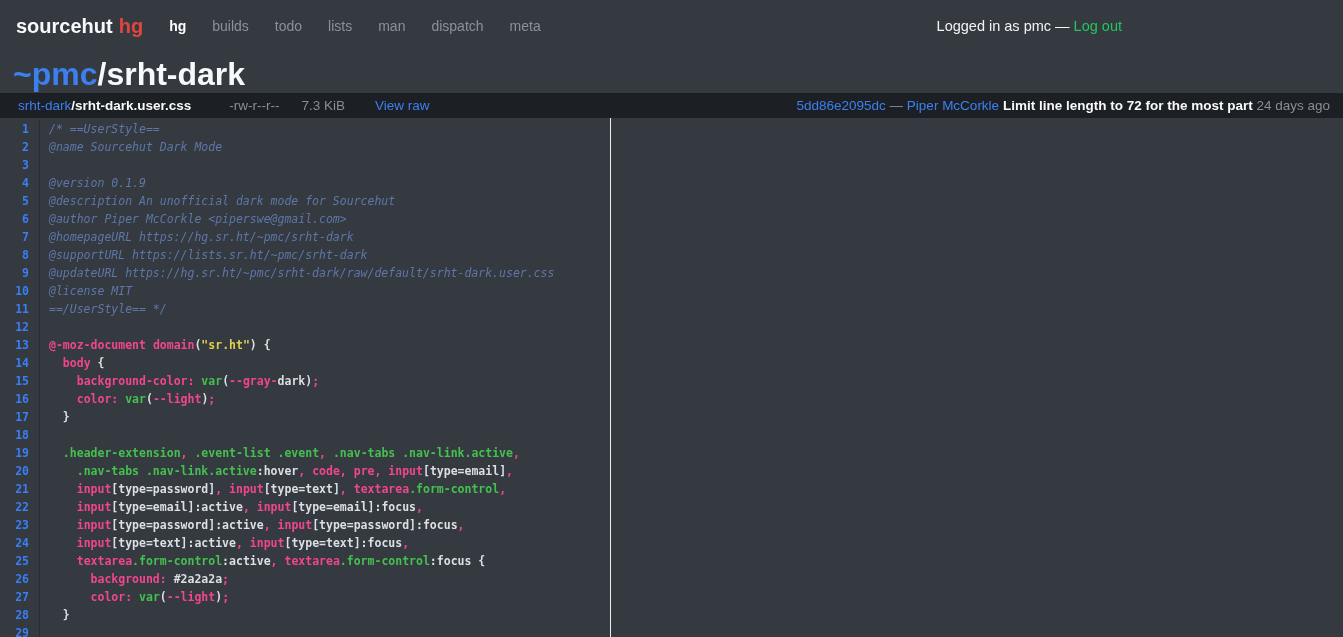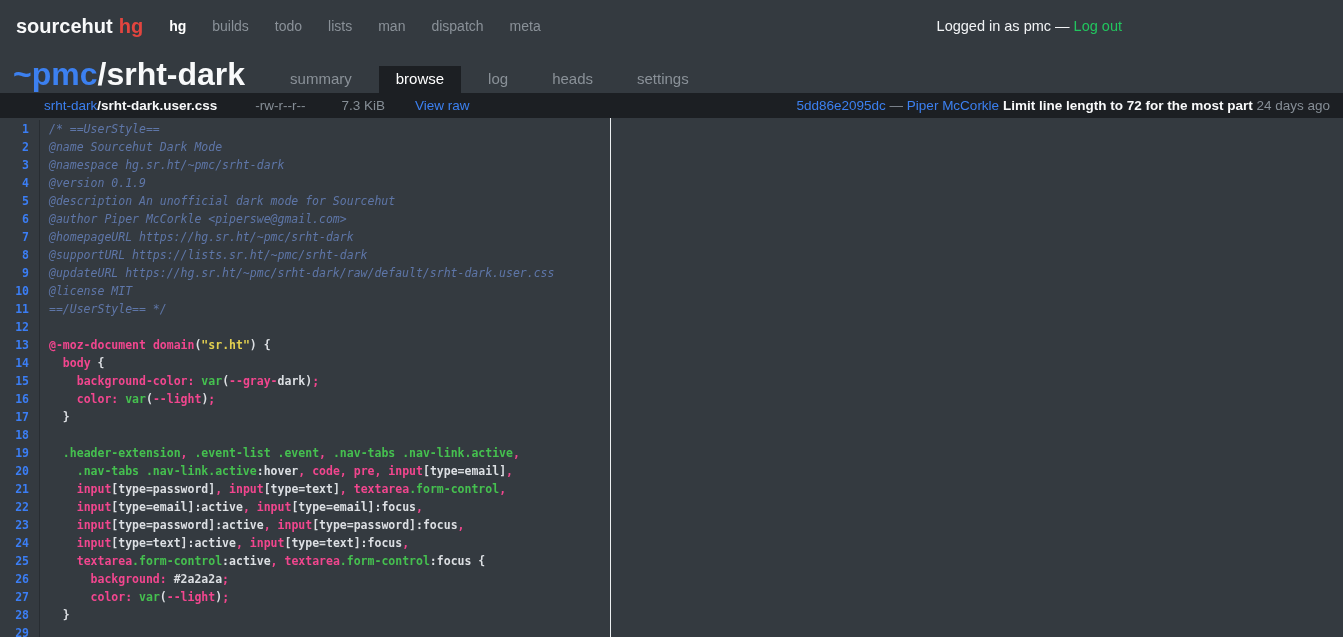--- a/index.html
+++ b/index.html
@@ -47,28 +47,28 @@
   }
   .tab.active { background: #1c1f23; color: #ffffff; }
 
   
   .file-bar {
     height: 25px;
     background: #1c1f23;
     display: flex;
     align-items: center;
     font-size: 13.5px;
-    padding: 0 13px 0 44px;
+    padding: 0 13px 0 18px;
     white-space: nowrap;
   }
   .file-bar a { color: #3c80f0; text-decoration: none; cursor: pointer; }
   .file-bar .file-name { color: #f8f9fa; font-weight: bold; }
   .file-bar .dim { color: #868e96; }
   .file-bar .mode { margin-left: 38px; }
-  .file-bar .size { margin-left: 36px; }
+  .file-bar .size { margin-left: 22px; }
   .file-bar .raw { margin-left: 30px; }
   .file-bar .commit-info { margin-left: auto; }
   .file-bar .msg { color: #f8f9fa; font-weight: bold; }
 
   
   .code-viewport {
     position: relative;
     height: 519px;
     padding-top: 2px;
     overflow: hidden;
@@ -127,27 +127,20 @@
     <span>Logged in as pmc</span>
     <span>—</span>
     <a>Log out</a>
   </div>
 </div>
 
 <div class="repo-header">
   <div class="repo-title">
     <a class="owner">~pmc</a><span class="name">/srht-dark</span>
   </div>
-  <div class="tabs" id="tabs">
-      <a class="tab">summary</a>
-      <a class="tab active">browse</a>
-      <a class="tab">log</a>
-      <a class="tab">heads</a>
-      <a class="tab">settings</a>
-    </div>
 </div>
 
 <div class="file-bar">
   <span>
     <a>srht-dark</a><span class="file-name">/srht-dark.user.css</span>
   </span>
   <span class="dim mode">-rw-r--r--</span>
   <span class="dim size">7.3 KiB</span>
   <a class="raw">View raw</a>
   <span class="commit-info">
@@ -164,21 +157,20 @@
       <div class="code-line">
         <a class="lineno">1</a>
         <span class="code-text"><span class="tk-c">/* ==UserStyle==</span></span>
       </div>
       <div class="code-line">
         <a class="lineno">2</a>
         <span class="code-text"><span class="tk-c">@name Sourcehut Dark Mode</span></span>
       </div>
       <div class="code-line">
         <a class="lineno">3</a>
-        <span class="code-text"><span class="tk-c">@namespace hg.sr.ht/~pmc/srht-dark</span></span>
       </div>
       <div class="code-line">
         <a class="lineno">4</a>
         <span class="code-text"><span class="tk-c">@version 0.1.9</span></span>
       </div>
       <div class="code-line">
         <a class="lineno">5</a>
         <span class="code-text"><span class="tk-c">@description An unofficial dark mode for Sourcehut</span></span>
       </div>
       <div class="code-line">

